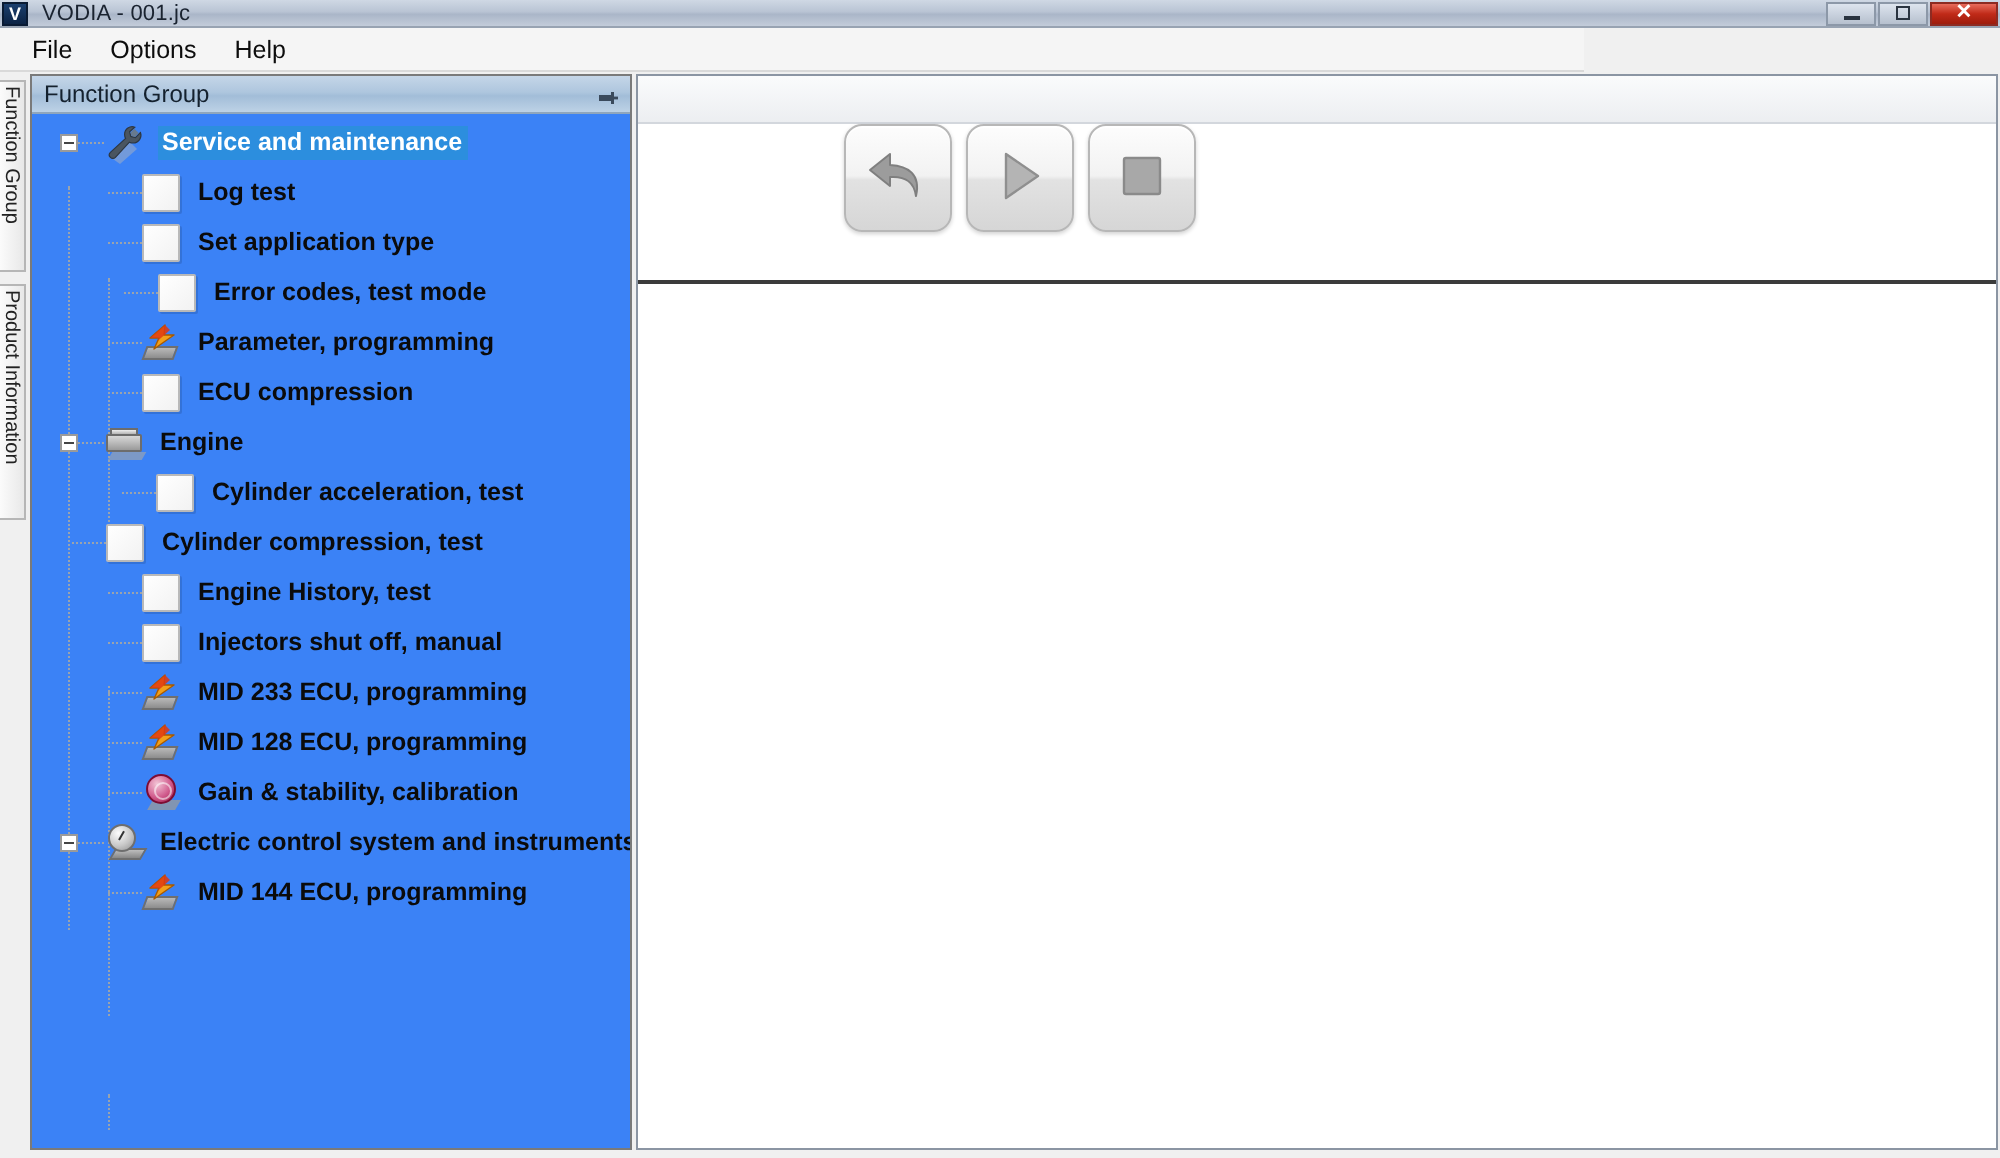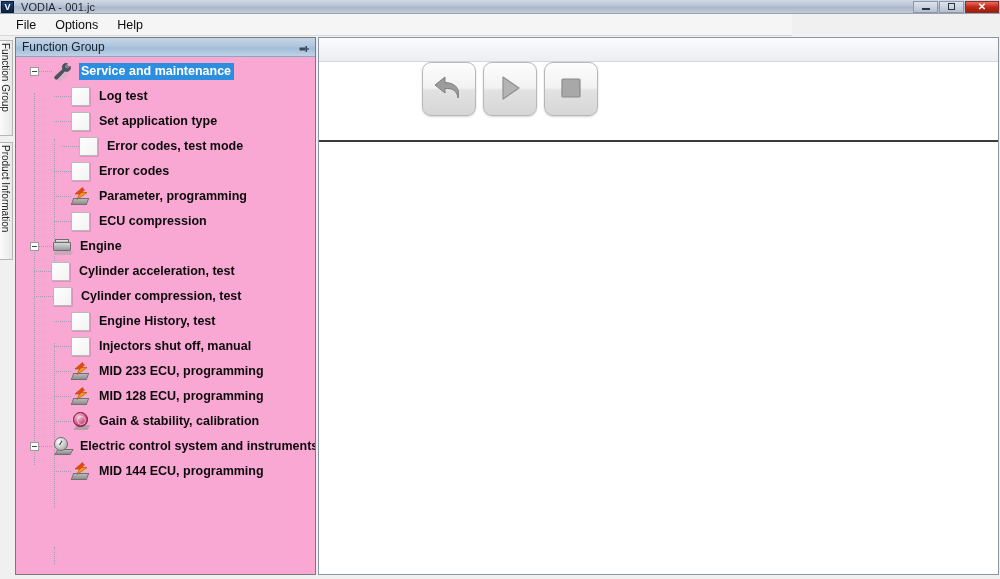--- a/index.html
+++ b/index.html
@@ -171,21 +171,21 @@
     font-size: 12px;
     color: #14212e;
   }
   #pin-icon {
     position: absolute;
     right: 6px; top: 5px;
     width: 10px; height: 10px;
   }
   #tree-scroll {
     flex: 1 1 auto;
-    background: #f9a8d4;
+    background: #3b82f6;
     overflow: hidden;
     position: relative;
     padding-top: 2px;
   }
 
   
   .tree-row {
     display: flex;
     align-items: center;
     height: 25px;
@@ -496,28 +496,20 @@
 
       <div class="tree-row" style="padding-left:46px;">
         <div class="dotline" style="width:17px;"></div>
         <div class="tree-icon">
           <div class="ico-chart"></div>
           <div class="bars"><i class="bar-red" style="height:8px"></i><i class="bar-green" style="height:5px"></i><i class="bar-blue" style="height:11px"></i><i class="bar-purple" style="height:7px"></i></div>
         </div>
         <div class="tree-label">Error codes, test mode</div>
       </div>
 
-      <div class="tree-row" style="padding-left:38px;">
-        <div class="dotline" style="width:17px;"></div>
-        <div class="tree-icon">
-          <div class="ico-chart"></div>
-          <div class="bars"><i class="bar-red" style="height:8px"></i><i class="bar-green" style="height:5px"></i><i class="bar-blue" style="height:11px"></i><i class="bar-purple" style="height:7px"></i></div>
-        </div>
-        <div class="tree-label">Error codes</div>
-      </div>
 
       <div class="tree-row" style="padding-left:38px;">
         <div class="dotline" style="width:17px;"></div>
         <div class="tree-icon ico-prog">
           <div class="blk"></div>
           <svg class="bolt" viewBox="0 0 17 13">
             <path d="M9.5 0.5 L2 7 L6.5 7 L4 12.5 L14 5.5 L9 5.5 Z" fill="#f2a01a" stroke="#a85a00" stroke-width="0.7" stroke-linejoin="round"></path>
             <path d="M9.5 0.5 L2 7 L6.5 7 L5.8 8.5 L12 3 Z" fill="#e03a12" opacity="0.85"></path>
           </svg>
         </div>
@@ -537,21 +529,21 @@
         <div class="expander"></div>
         <div class="dotline" style="width:13px;"></div>
         <div class="tree-icon ico-engine">
           <div class="shadow"></div>
           <div class="body"></div>
           <div class="top"></div>
         </div>
         <div class="tree-label">Engine</div>
       </div>
 
-      <div class="tree-row" style="padding-left:18px;">
+      <div class="tree-row" style="padding-left:45px;">
         <div class="dotline" style="width:17px;"></div>
         <div class="tree-icon">
           <div class="ico-chart"></div>
           <div class="bars"><i class="bar-red" style="height:8px"></i><i class="bar-green" style="height:5px"></i><i class="bar-blue" style="height:11px"></i><i class="bar-purple" style="height:7px"></i></div>
         </div>
         <div class="tree-label">Cylinder acceleration, test</div>
       </div>
 
       <div class="tree-row" style="padding-left:20px;">
         <div class="dotline" style="width:17px;"></div>

